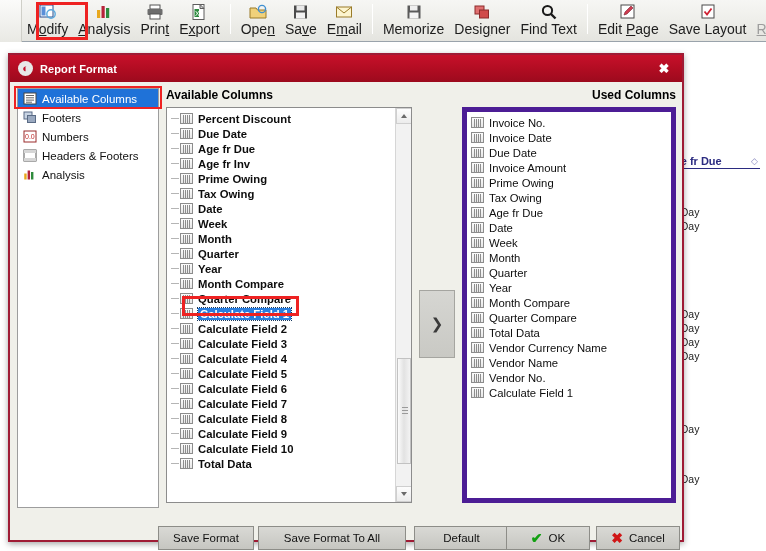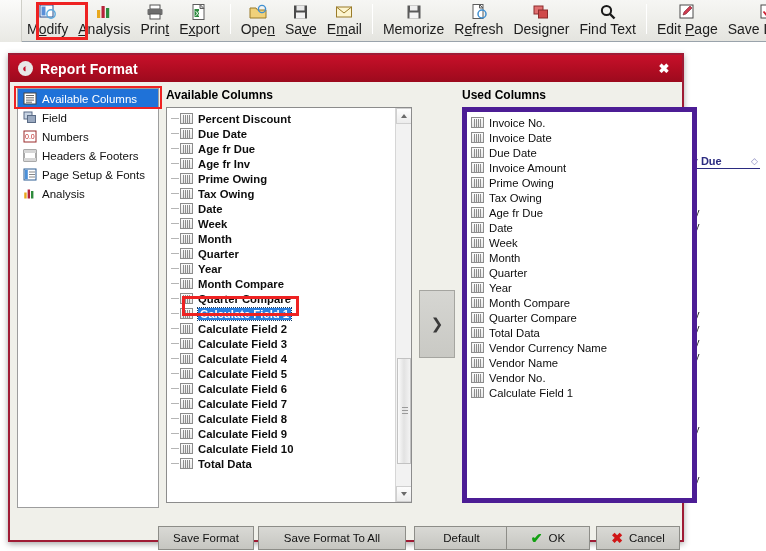--- a/index.html
+++ b/index.html
@@ -70,21 +70,21 @@
     position: relative; height: 27px;
     background: linear-gradient(#c7102a 0%, #b00c22 55%, #9c0a1d 100%);
     display: flex; align-items: center; padding-left: 8px;
   }
   .dlg-logo {
     width: 15px; height: 15px; border-radius: 50%;
     background: #e8e8e8; color: #c3102a; font-size: 11px; font-weight: bold;
     display: flex; align-items: center; justify-content: center; line-height: 1;
     margin-right: 7px; flex: 0 0 auto;
   }
-  .dlg-title-text { color: #ffffff; font-size: 14px; font-weight: bold; letter-spacing: .1px; }
+  .dlg-title-text { color: #ffffff; font-size: 11px; font-weight: bold; letter-spacing: .1px; }
   .dlg-close {
     position: absolute; right: 10px; top: 5px; width: 16px; height: 16px;
     color: #ffffff; font-size: 13px; font-weight: bold; display: flex;
     align-items: center; justify-content: center; cursor: default;
   }
 
   .dlg-body { position: absolute; left: 0; top: 27px; width: 672px; height: 458px; }
 
   
   .sidebar {
@@ -98,21 +98,21 @@
   .side-item.selected { background: #1f72d8; color: #ffffff; }
   .side-ico { width: 15px; height: 14px; margin-right: 5px; flex: 0 0 auto; display: flex; align-items: center; justify-content: center; }
   .side-lbl { white-space: nowrap; }
   .side-highlight {
     position: absolute; left: 4px; top: 4px; width: 148px; height: 23px;
     border: 2px solid #ee2222; z-index: 8; pointer-events: none;
   }
 
   
   .panel-avail { position: absolute; left: 156px; top: 6px; width: 246px; height: 420px; }
-  .panel-used  { position: absolute; left: 452px; top: 6px; width: 235px; height: 420px; }
+  .panel-used  { position: absolute; left: 452px; top: 6px; width: 214px; height: 420px; text-align: right; }
   .panel-head { font-size: 12px; font-weight: bold; color: #000000; margin-bottom: 5px; }
   .listbox {
     position: relative; width: 100%; height: 396px; background: #ffffff;
     border: 5px solid #4c1d95; overflow: hidden;
   }
   .panel-avail .listbox { border: 1px solid #8c8c8c; font-weight: bold; }
   .list-inner { position: absolute; left: 0; top: 0; right: 0; bottom: 0; padding: 3px 0 0 0; }
   .li {
     display: flex; align-items: center; height: 15px; padding-left: 4px;
     font-size: 11.3px; color: #0d0d0d; white-space: nowrap; cursor: default;
@@ -295,30 +295,20 @@
                   <rect x="3.5" y="2.5" width="13" height="13" fill="#5a5a5a"></rect>
                   <rect x="6" y="2.5" width="7.5" height="5" fill="#efefef"></rect>
                   <rect x="5.5" y="9.5" width="9" height="6" fill="#f4f4f4"></rect>
                 </svg>
               </div>
               <div class="tb-lbl">Memorize</div>
             </div>
             <div class="tb-btn">
               <div class="tb-ico">
                 <svg width="20" height="18" viewBox="0 0 20 18">
-                  <rect x="4" y="1.5" width="10" height="14" fill="#fff" stroke="#5c5c5c"></rect>
-                  <polygon points="10.5,1.5 14,5 10.5,5" fill="#ddd" stroke="#5c5c5c"></polygon>
-                  <circle cx="13" cy="11" r="4" fill="none" stroke="#3f8fd0" stroke-width="1.5"></circle>
-                </svg>
-              </div>
-              <div class="tb-lbl">R<u>e</u>fresh</div>
-            </div>
-            <div class="tb-btn">
-              <div class="tb-ico">
-                <svg width="20" height="18" viewBox="0 0 20 18">
                   <rect x="3" y="3" width="9" height="8" fill="#e07070" stroke="#8c2b2b"></rect>
                   <rect x="7.5" y="7" width="9" height="8" fill="#d04a4a" stroke="#8c2b2b"></rect>
                 </svg>
               </div>
               <div class="tb-lbl">Desi<u>g</u>ner</div>
             </div>
             <div class="tb-btn">
               <div class="tb-ico">
                 <svg width="20" height="18" viewBox="0 0 20 18">
                   <circle cx="8.5" cy="7.5" r="4.6" fill="none" stroke="#1a1a1a" stroke-width="2"></circle>
@@ -388,52 +378,40 @@
             </span>
             <span class="side-lbl">Available Columns</span>
           </div>
           <div class="side-item">
             <span class="side-ico">
               <svg width="14" height="13" viewBox="0 0 14 13">
                 <rect x="1" y="1" width="8" height="7" fill="#c8d4e4" stroke="#5a6b85"></rect>
                 <rect x="4.5" y="4.5" width="8" height="7" fill="#9aa9c0" stroke="#5a6b85"></rect>
               </svg>
             </span>
-            <span class="side-lbl">Field</span>
+            <span class="side-lbl">Footers</span>
           </div>
           <div class="side-item">
             <span class="side-ico">
               <svg width="14" height="13" viewBox="0 0 14 13">
                 <rect x="1" y="1" width="12" height="11" fill="#fff" stroke="#9a2a2a"></rect>
                 <text x="2" y="9" font-size="7" fill="#c02a2a" font-family="sans-serif">0.0</text>
               </svg>
             </span>
             <span class="side-lbl">Numbers</span>
           </div>
           <div class="side-item">
             <span class="side-ico">
               <svg width="14" height="13" viewBox="0 0 14 13">
                 <rect x="1" y="1" width="12" height="11" fill="#fff" stroke="#555"></rect>
                 <rect x="1" y="1" width="12" height="3" fill="#d6d6d6"></rect>
                 <rect x="1" y="9" width="12" height="3" fill="#d6d6d6"></rect>
               </svg>
             </span>
             <span class="side-lbl">Headers &amp; Footers</span>
-          </div>
-          <div class="side-item">
-            <span class="side-ico">
-              <svg width="14" height="13" viewBox="0 0 14 13">
-                <rect x="1" y="1" width="12" height="11" fill="#fff" stroke="#2d5d92"></rect>
-                <rect x="1.8" y="1.8" width="3" height="9.4" fill="#4a90d9"></rect>
-                <line x1="6" y1="4" x2="12" y2="4" stroke="#888"></line>
-                <line x1="6" y1="6.5" x2="12" y2="6.5" stroke="#888"></line>
-                <line x1="6" y1="9" x2="12" y2="9" stroke="#888"></line>
-              </svg>
-            </span>
-            <span class="side-lbl">Page Setup &amp; Fonts</span>
           </div>
           <div class="side-item">
             <span class="side-ico">
               <svg width="20" height="18" viewBox="0 0 20 18">
                 <rect x="3" y="7" width="3.2" height="8" fill="#e8a81d"></rect>
                 <rect x="7.5" y="3" width="3.2" height="12" fill="#b7243a"></rect>
                 <rect x="12" y="5" width="3.2" height="10" fill="#2e8b3d"></rect>
               </svg>
             </span>
             <span class="side-lbl">Analysis</span>

